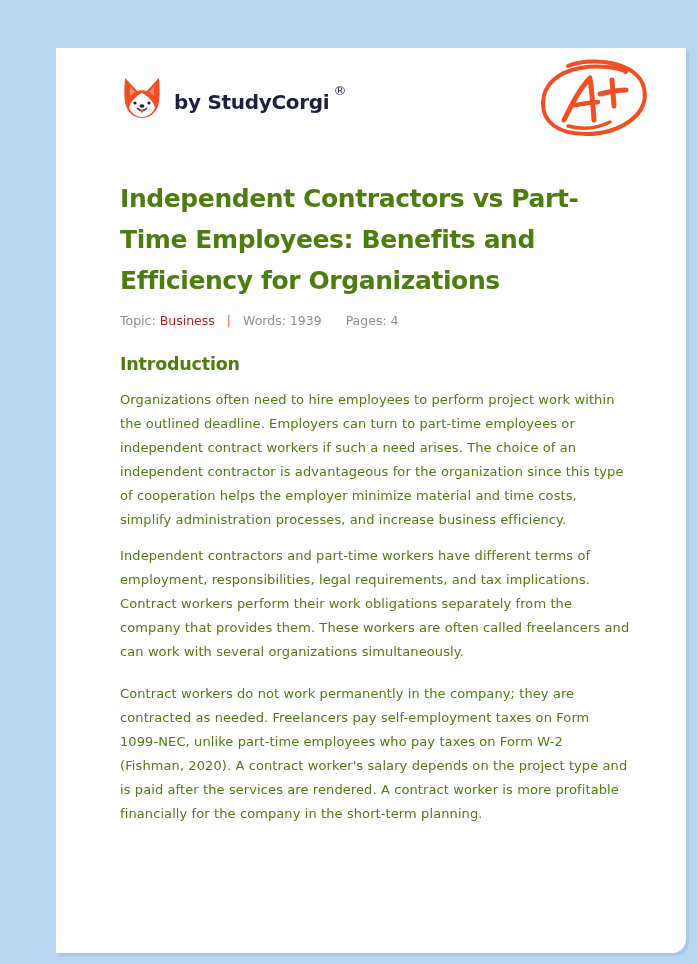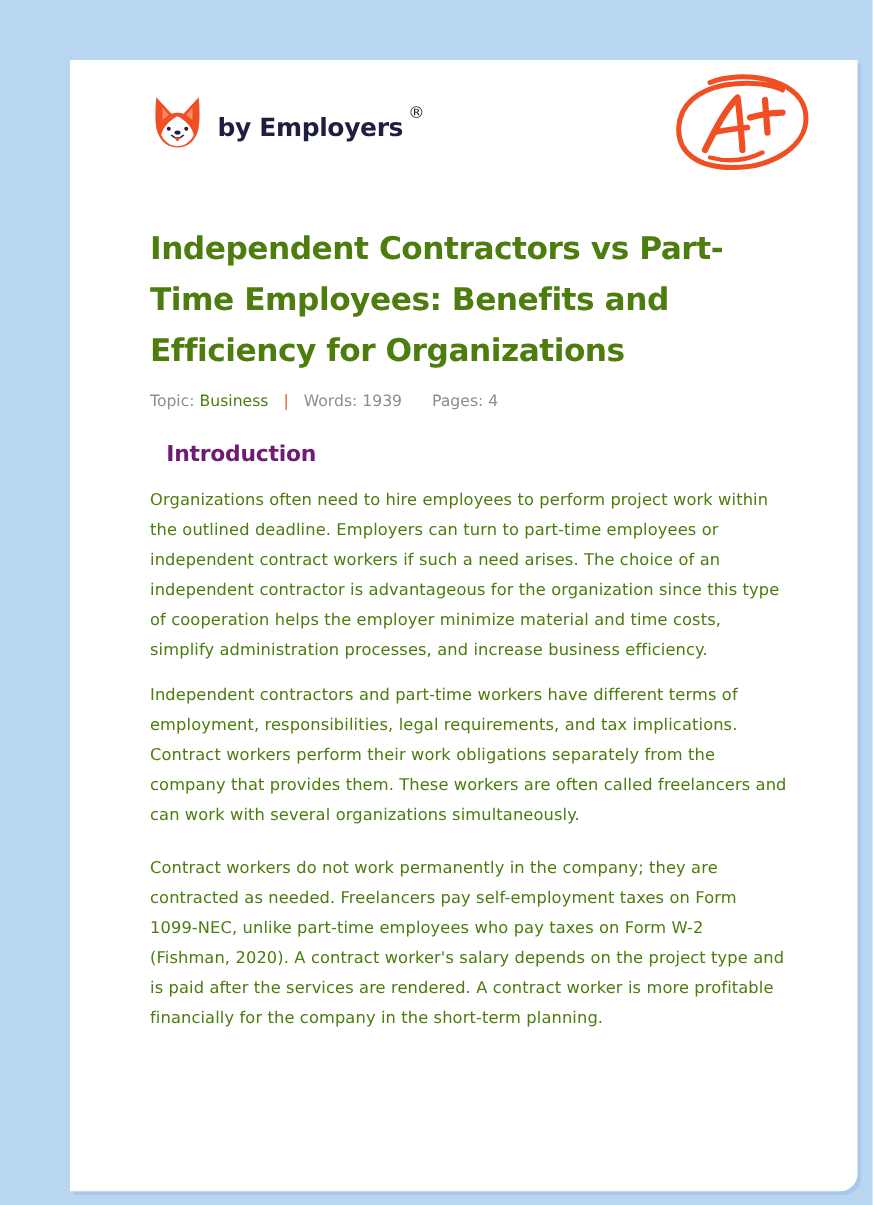--- a/index.html
+++ b/index.html
@@ -84,37 +84,37 @@
       letter-spacing: -0.4px;
     }
     .meta {
       margin-top: 12px;
       font-family: "DejaVu Sans", sans-serif;
       font-size: 12.5px;
       color: #8c8c98;
       display: flex;
     }
     .meta .topic-value {
-      color: #4d7c0f;
+      color: #b91c1c;
       margin-left: 4px;
     }
     .meta .sep {
       color: #e05a2b;
       margin: 0 12px;
     }
     .meta .pages {
       margin-left: 24px;
     }
     .section-heading {
-      margin: 13px;
+      margin: 0;
       font-family: "DejaVu Sans", sans-serif;
       font-weight: bold;
       font-size: 17.5px;
       line-height: 24px;
-      color: #701a75;
+      color: #4d7c0f;
       letter-spacing: -0.2px;
     }
     .h-intro {
       margin-top: 24px;
     }
     .h-diff {
       margin-top: 16px;
     }
     .para {
       margin: 0;
@@ -155,21 +155,21 @@
 
         <circle cx="13" cy="27" r="1.6" fill="#1e1e3f"></circle>
         <circle cx="27" cy="27" r="1.6" fill="#1e1e3f"></circle>
 
         <ellipse cx="20" cy="30" rx="2.4" ry="1.7" fill="#1e1e3f"></ellipse>
 
         <path d="M15 32 Q20 37 25 32" stroke="#1e1e3f" stroke-width="1.3" fill="none"></path>
 
         <path d="M18 34 Q20 40 22 34 Z" fill="#f04e23"></path>
       </svg>
-      <span class="logo-text">by Employers</span>
+      <span class="logo-text">by StudyCorgi</span>
       <span class="logo-reg">®</span>
     </div>
 
     <svg class="grade-badge" viewBox="0 0 112 82">
 
       <path d="M30 8 C55 -2 100 4 106 30 C112 58 80 76 48 76 C20 76 4 64 5 44 C6 26 20 14 42 10 C60 7 80 9 88 14" stroke="#f04e23" stroke-width="4" fill="none" stroke-linecap="round"></path>
 
       <path d="M26 62 C34 46 42 30 52 20 C54 34 55 48 56 62" stroke="#f04e23" stroke-width="5" fill="none" stroke-linecap="round" stroke-linejoin="round"></path>
       <path d="M33 48 C42 46 50 45 60 44" stroke="#f04e23" stroke-width="4.5" fill="none" stroke-linecap="round"></path>
 

